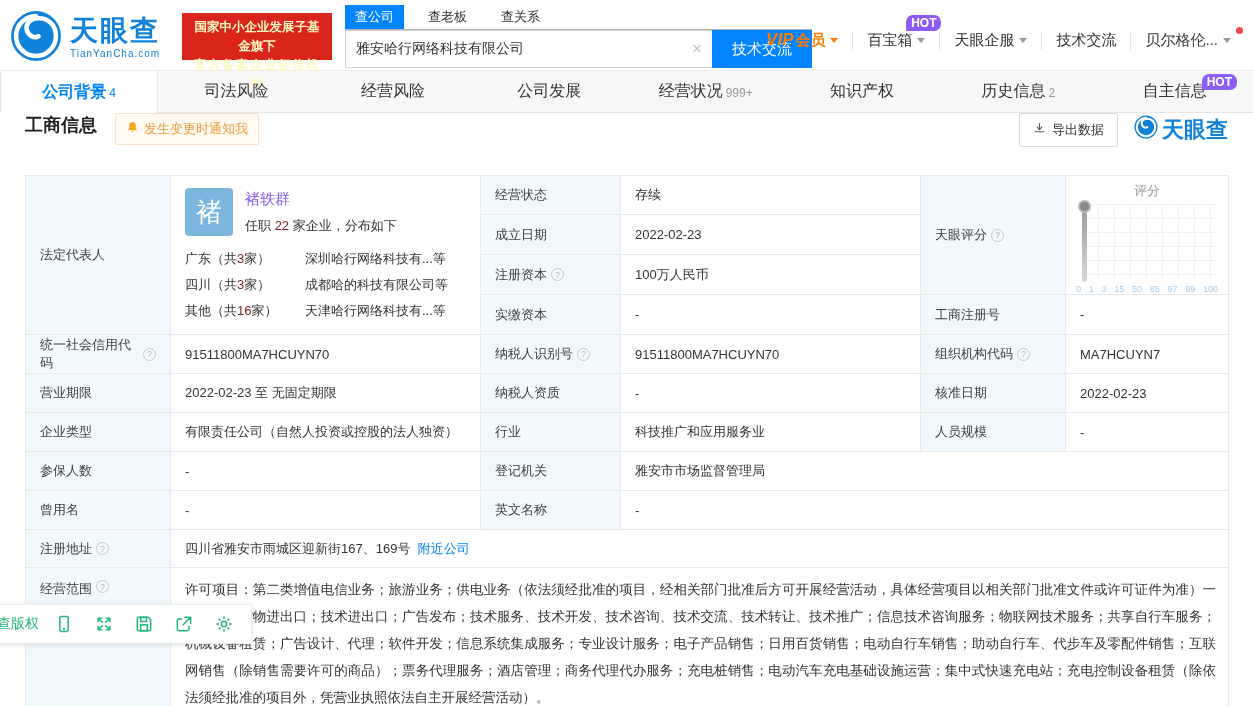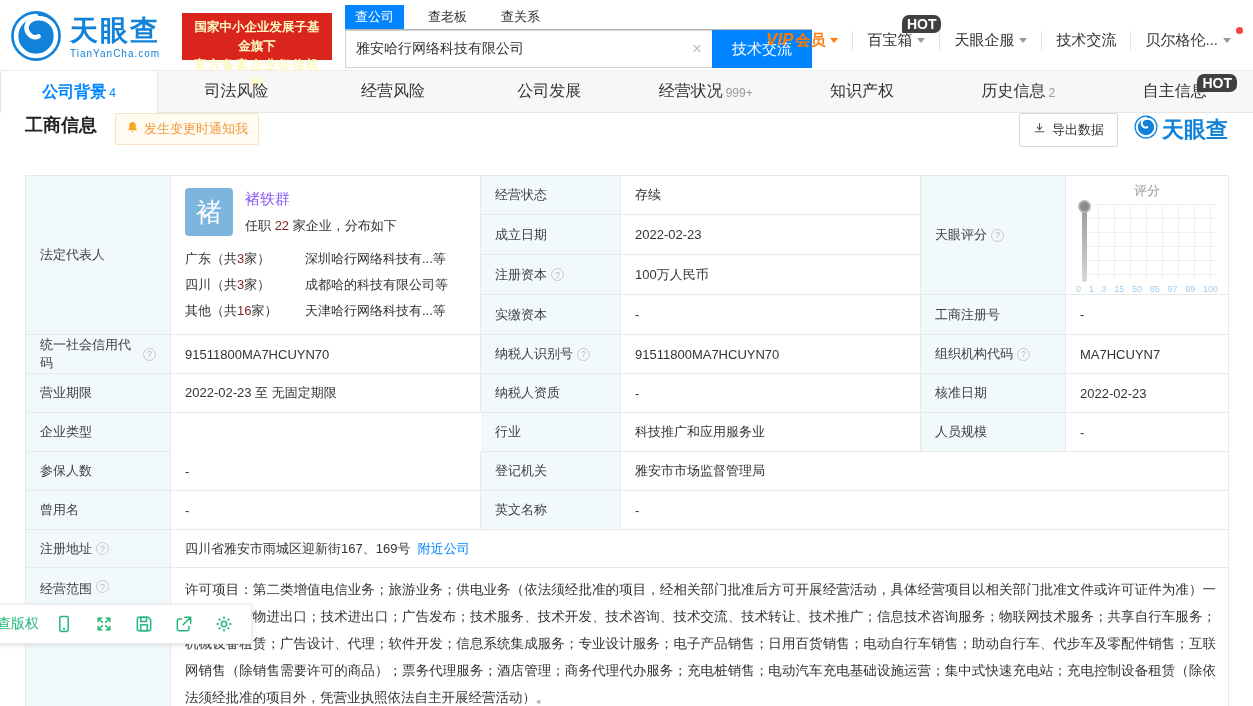--- a/index.html
+++ b/index.html
@@ -30,21 +30,21 @@
     cursor:pointer; font-family:inherit; }
   .top-menu { position:absolute; right:8px; top:30px; display:flex; align-items:center; }
   .menu-item { position:relative; display:flex; align-items:center; font-size:15px; color:#333;
     padding:0 14px; cursor:pointer; white-space:nowrap; }
   .menu-item + .menu-item { border-left:1px solid #e3e3e3; }
   .vip { color:#ff7b00; font-weight:bold; }
   .vip .vip-en { font-style:italic; font-weight:900; font-size:17px; margin-right:2px; }
   .caret { display:inline-block; width:0; height:0; border-left:4px solid transparent;
     border-right:4px solid transparent; border-top:5px solid #999; margin-left:5px; }
   .caret.orange { border-top-color:#ff7b00; }
-  .hot-badge { background:#404040; color:#fff; font-size:14px; font-weight:bold; border-radius:7px 7px 7px 1px;
+  .hot-badge { background:#8b5cf6; color:#fff; font-size:12px; font-weight:bold; border-radius:7px 7px 7px 1px;
     padding:2px 5px; line-height:1; }
   .menu-hot { position:absolute; top:-16px; right:-2px; }
   .red-dot { position:absolute; top:-4px; right:2px; width:7px; height:7px; border-radius:50%; background:#f54545; }
 
   
   .nav-bar { display:flex; height:43px; background:#f7f7f7; border-top:1px solid #ededed;
     border-bottom:1px solid #e6e6e6; }
   .nav-tab { position:relative; flex:1; display:flex; align-items:center; justify-content:center;
     font-size:16px; color:#333; cursor:pointer; }
   .nav-tab .cnt { font-size:12px; color:#999; margin-left:3px; margin-top:2px; }
@@ -364,20 +364,23 @@
       </div>
     <div class="cell lbl" style="grid-column:5;grid-row:6">
         <span>核准日期</span>
       </div>
     <div class="cell" style="grid-column:6;grid-row:6">
         <span>2022-02-23</span>
       </div>
 
     <div class="cell lbl" style="grid-column:1;grid-row:7">
         <span>企业类型</span>
+      </div>
+    <div class="cell" style="grid-column:2;grid-row:7">
+        <span>有限责任公司（自然人投资或控股的法人独资）</span>
       </div>
     <div class="cell lbl" style="grid-column:3;grid-row:7">
         <span>行业</span>
       </div>
     <div class="cell" style="grid-column:4;grid-row:7">
         <span>科技推广和应用服务业</span>
       </div>
     <div class="cell lbl" style="grid-column:5;grid-row:7">
         <span>人员规模</span>
       </div>

